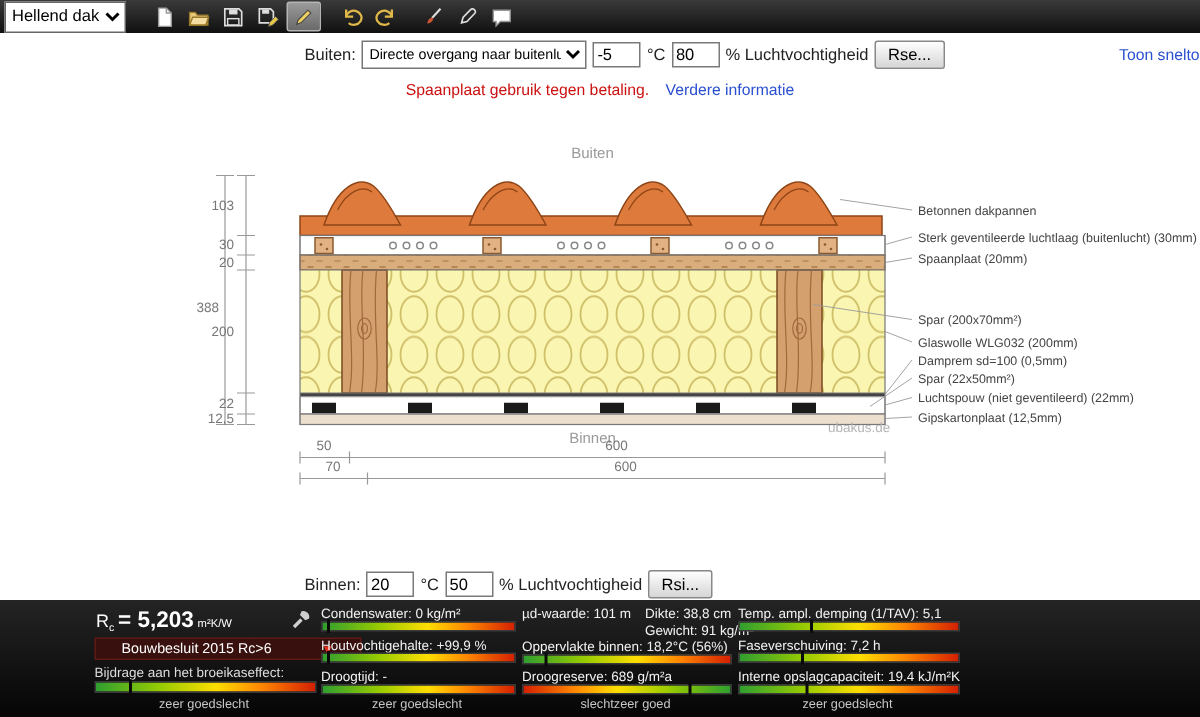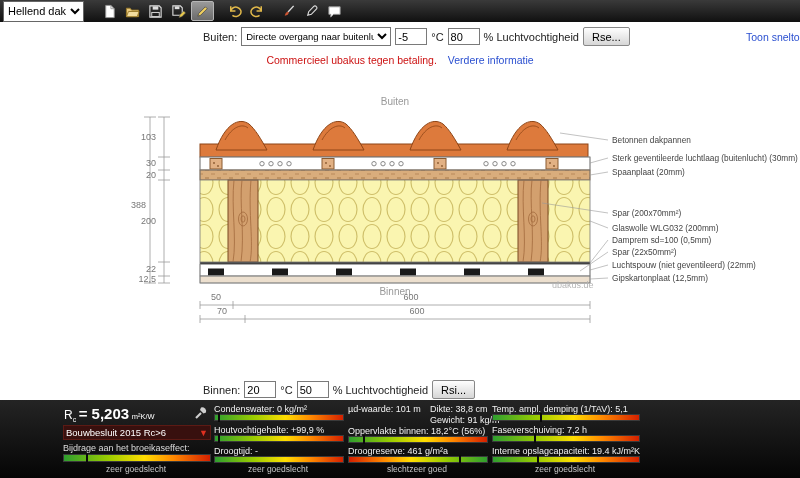--- a/index.html
+++ b/index.html
@@ -33,21 +33,21 @@
   
   .results{position:absolute;left:0;top:400px;width:800px;height:78px;
            background:linear-gradient(#242424,#050505);color:#f0f0f0}
   .rl{position:absolute;font-size:9px;white-space:nowrap;color:#f2f2f2}
   .qbar{position:absolute;height:5px;border:1px solid #3a3a3a;box-sizing:content-box;
         background:linear-gradient(90deg,#2f9e2f,#99cc00 30%,#ffdd00 55%,#ff8800 75%,#d42000)}
   .qbar.rev{background:linear-gradient(90deg,#d42000,#ff8800 25%,#ffdd00 45%,#99cc00 70%,#2f9e2f)}
   .qbar i{position:absolute;top:-2px;width:2px;height:9px;background:#0a0a0a}
   .scale{position:absolute;display:flex;justify-content:center;font-size:8.5px;color:#c8c8c8}
   .bouwbesluit{position:absolute;left:63px;top:25px;width:142px;background:#38100e;border:1px solid #5c1a14;
-               color:#fff;font-size:9.5px;padding:1px 2px;display:flex;justify-content:space-between;align-items:center}
+               color:#fff;font-size:9.5px;padding:1px 17px;display:flex;justify-content:space-between;align-items:center}
   .caret{color:#e03020;font-size:9px;cursor:pointer}
   sub{font-size:7px}
 </style>
 </head>
 <body>
 
 <div class="toolbar">
   <select class="preset">
     <option>Hellend dak</option>
   </select>
@@ -125,21 +125,21 @@
   <input value="-5" style="">
   <span>°C</span>
   <input value="80" style="">
   <span>% Luchtvochtigheid</span>
   <button>Rse...</button>
 </div>
 
 <div class="shortcuts link">Toon sneltoetsen</div>
 
 <div class="notice">
-  <span class="red">Commercieel ubakus tegen betaling.</span>
+  <span class="red">Spaanplaat gebruik tegen betaling.</span>
   <span class="link" style="margin-left:8px">Verdere informatie</span>
 </div>
 
 <svg class="diagram" width="800" height="245" viewBox="0 0 800 245">
   <defs>
     <pattern id="wool" width="24" height="27" patternUnits="userSpaceOnUse">
       <ellipse cx="12" cy="13.5" rx="9" ry="12" fill="none" stroke="#cfc06a" stroke-width="1.2"></ellipse>
     </pattern>
     <pattern id="chip" width="12" height="8" patternUnits="userSpaceOnUse">
       <rect width="12" height="8" fill="#d9ad7c"></rect>
@@ -371,21 +371,21 @@
       <span>slecht</span>
   </div>
 
   <div class="rl" style="left:348px;top:4px">µd-waarde: 101 m</div>
   <div class="rl" style="left:430px;top:4px">Dikte: 38,8 cm</div>
   <div class="rl" style="left:430px;top:15px">Gewicht: 91 kg/m²</div>
   <div class="rl" style="left:348px;top:26px">Oppervlakte binnen: 18,2°C (56%)</div>
   <div class="qbar" style="left:348px;top:36px;width:138px">
       <i style="left:10%"></i>
     </div>
-  <div class="rl" style="left:348px;top:46px">Droogreserve: 461 g/m²a</div>
+  <div class="rl" style="left:348px;top:46px">Droogreserve: 689 g/m²a</div>
   <div class="qbar rev" style="left:348px;top:56px;width:138px">
       <i style="left:80%"></i>
     </div>
   <div class="scale" style="left:348px;top:64px;width:138px">
     <span>slecht</span>
       <span>zeer goed</span>
   </div>
 
   <div class="rl" style="left:492px;top:4px">Temp. ampl. demping (1/TAV): 5,1</div>
   <div class="qbar" style="left:492px;top:14px;width:146px">

